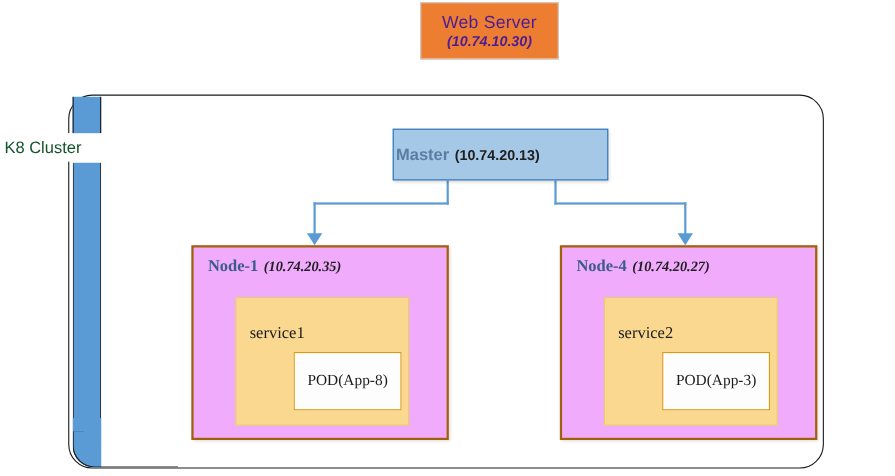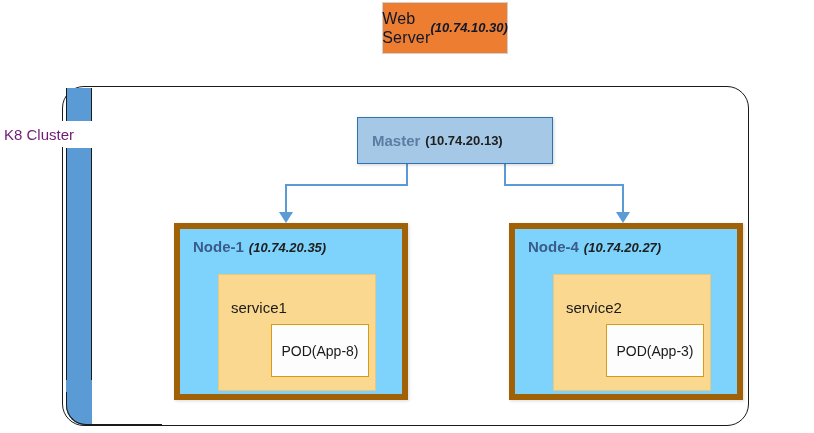--- a/index.html
+++ b/index.html
@@ -22,24 +22,24 @@
   .webserver {
     position: absolute;
     left: 382px;
     top: 2px;
     width: 126px;
     height: 52px;
     background: #ED7D31;
     border: 1px solid #d0d0d0;
     box-sizing: border-box;
     display: flex;
-    flex-direction: row;
+    flex-direction: column;
     align-items: center;
     justify-content: center;
-    color: #0f172a;
+    color: #4c1d95;
   }
   .webserver .ws-title {
     font-size: 16px;
     line-height: 19px;
     font-weight: normal;
     letter-spacing: 0.2px;
   }
   .webserver .ws-ip {
     font-size: 13px;
     line-height: 16px;
@@ -119,39 +119,39 @@
     position: absolute;
     left: 4px;
     top: 121px;
     width: 92px;
     height: 26px;
     background: #ffffff;
     display: flex;
     align-items: center;
     justify-content: flex-start;
     font-size: 15px;
-    color: #701a75;
+    color: #14532d;
     z-index: 6;
     text-shadow: 0 0 2px rgba(255,255,255,0.9);
   }
 
   
   .master {
     position: absolute;
     left: 357px;
     top: 117px;
     width: 196px;
     height: 47px;
     background: #A5C8E6;
     border: 1px solid #2E74B5;
     box-sizing: border-box;
     box-shadow: 1px 1px 3px rgba(0,0,0,0.18);
     display: flex;
     align-items: center;
-    padding-left: 14px;
+    padding-left: 2px;
     z-index: 4;
   }
   .master .m-title {
     font-size: 15px;
     font-weight: bold;
     color: #5a7ea3;
     margin-right: 5px;
   }
   .master .m-ip {
     font-size: 13px;
@@ -174,25 +174,26 @@
     border-top: 11px solid #5B9BD5;
     z-index: 3;
   }
 
   
   .node {
     position: absolute;
     top: 223px;
     width: 234px;
     height: 177px;
-    background: #7dd3fc;
-    border: 6px solid #a16207;
+    background: #f0abfc;
+    border: 2px solid #a16207;
     box-sizing: border-box;
     box-shadow: 1px 1px 3px rgba(0,0,0,0.15);
     z-index: 3;
+    font-family: Liberation Serif, serif;
   }
   .node-1 { left: 174px; }
   .node-2 { left: 509px; }
   .node-head {
     position: absolute;
     left: 13px;
     top: 9px;
     display: flex;
     align-items: baseline;
   }

